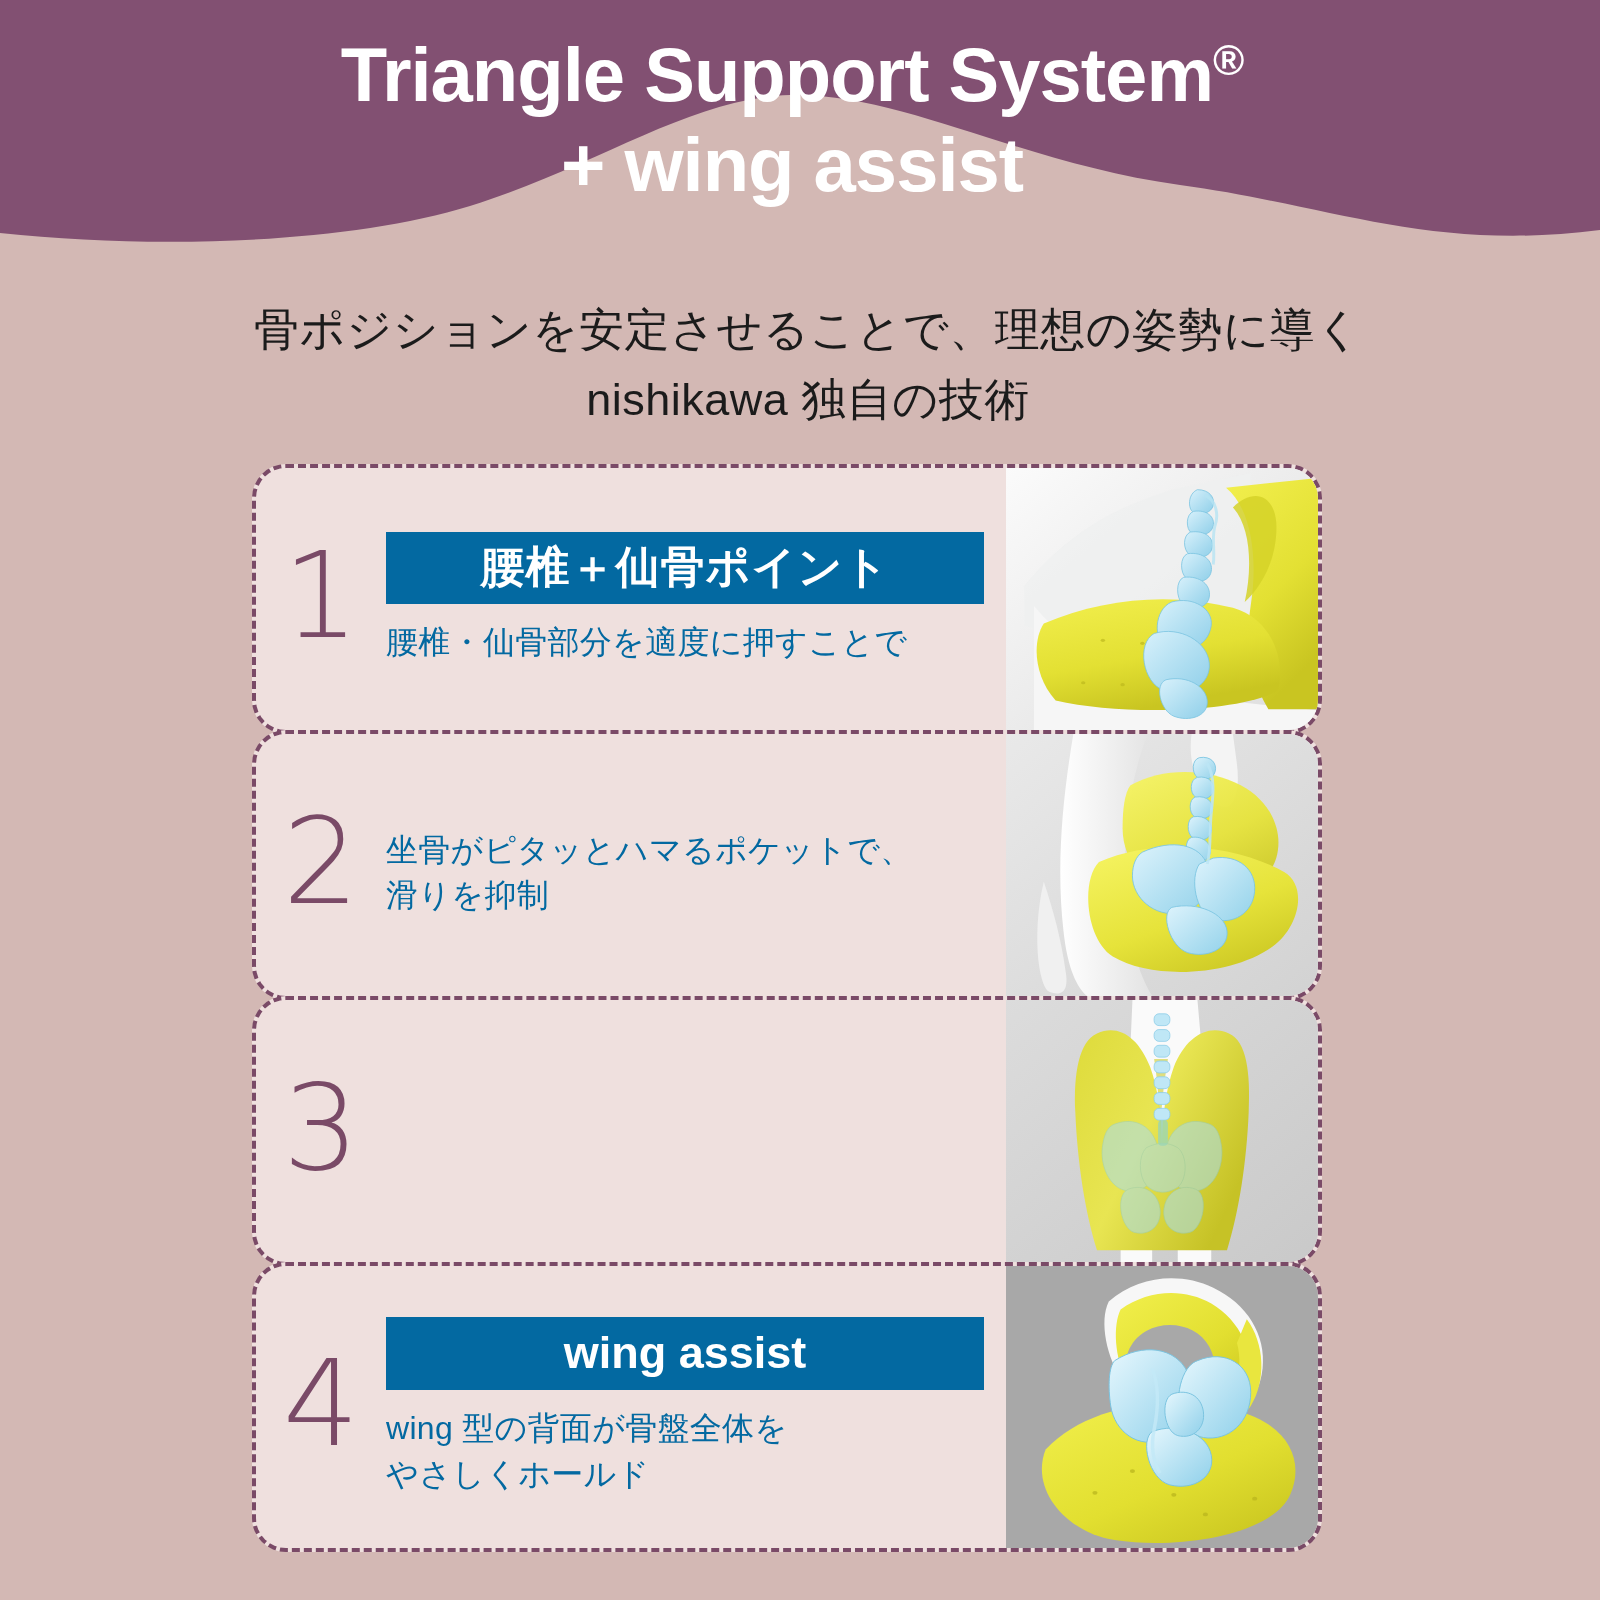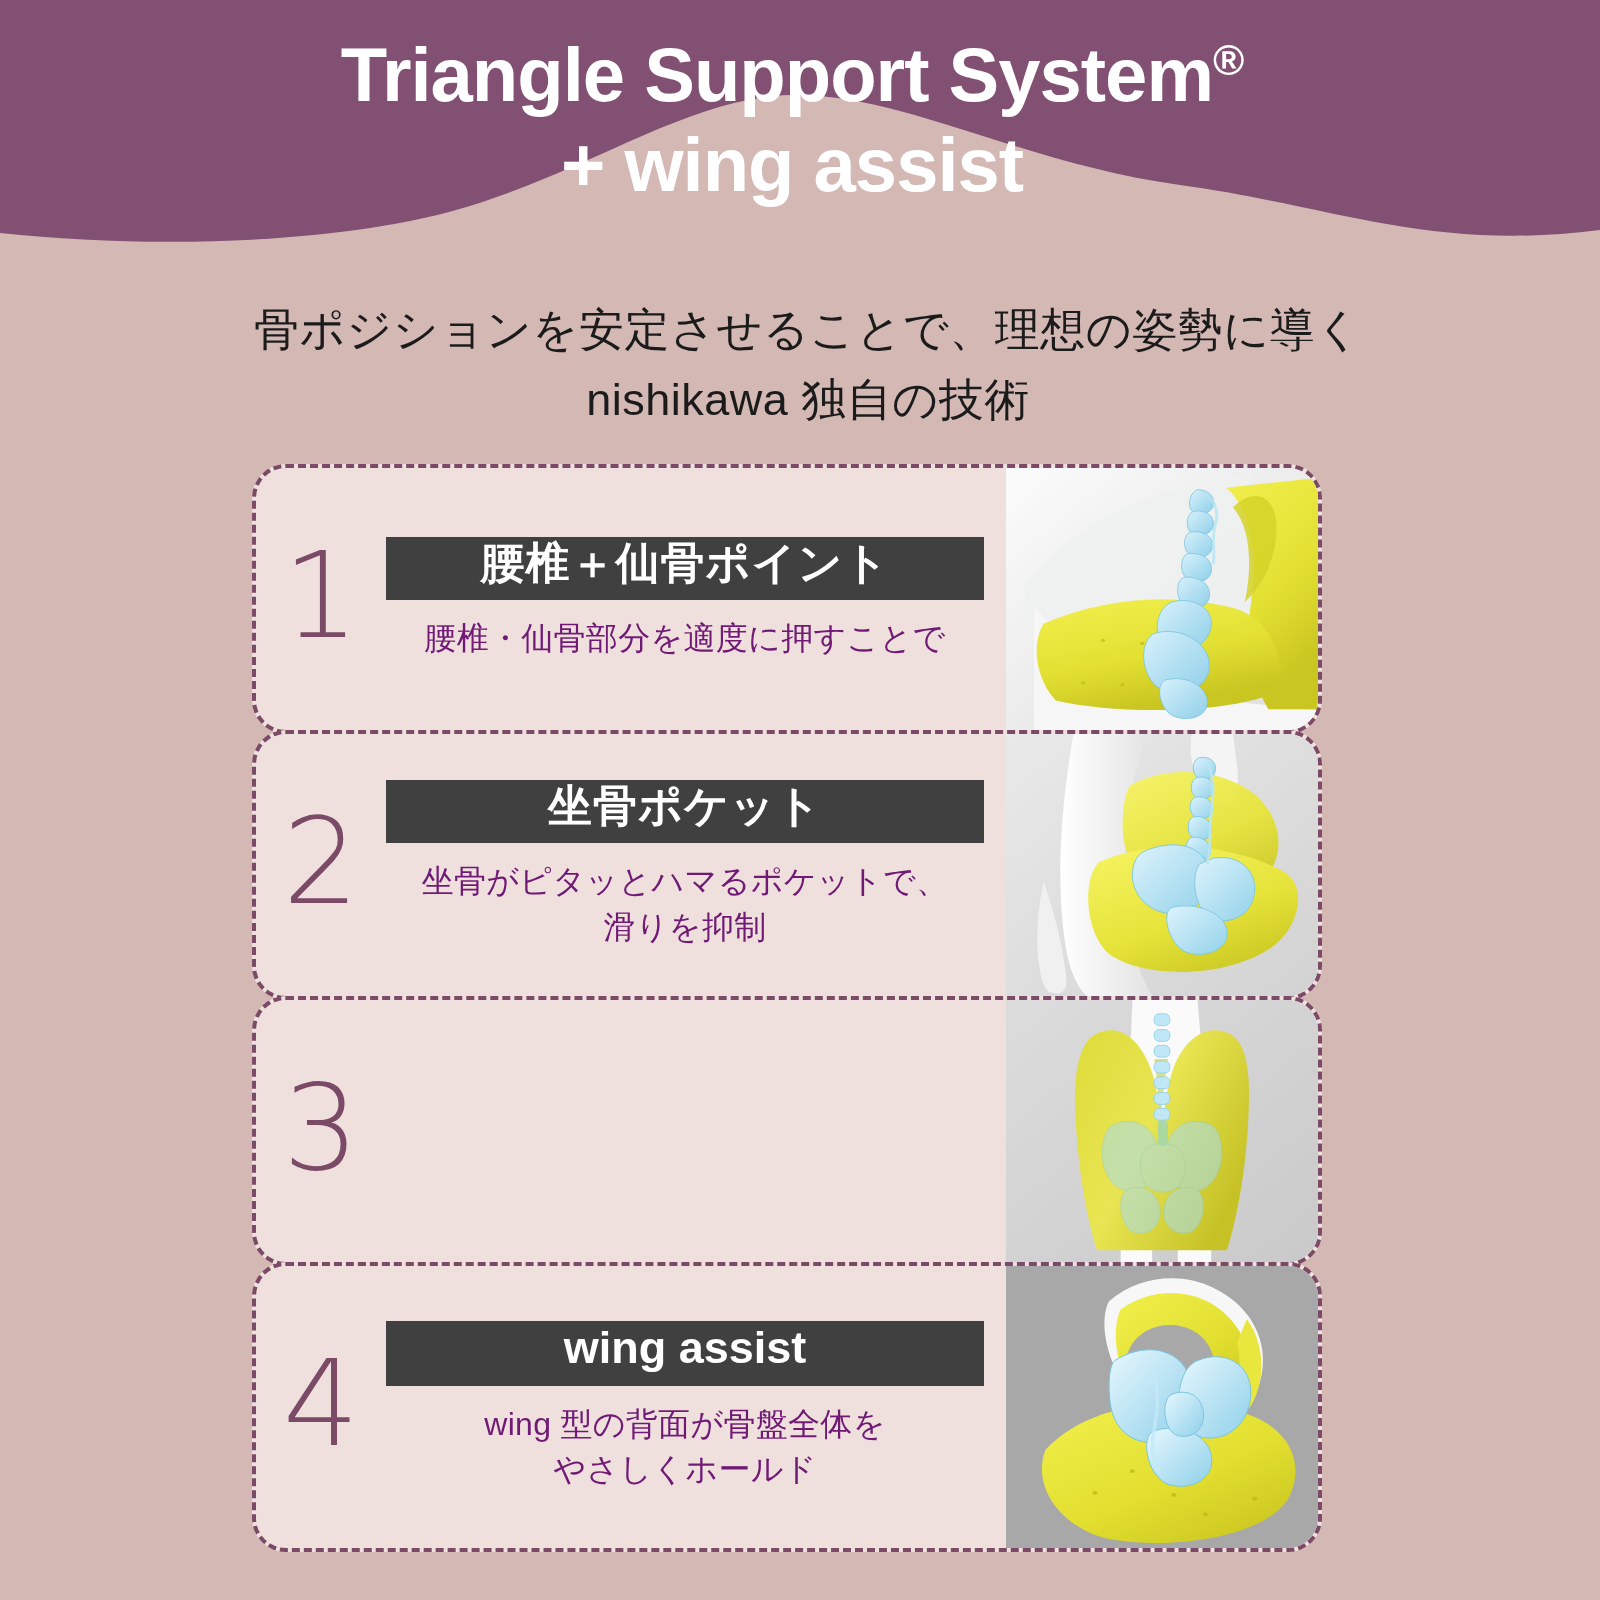--- a/index.html
+++ b/index.html
@@ -98,34 +98,34 @@
     font-weight: 200;
     font-family: "DejaVu Sans", sans-serif;
     line-height: 1;
     padding-bottom: 6px;
   }
   .card-body {
     flex: 1 1 auto;
     padding-right: 22px;
   }
   .card-title-bar {
-    background: #404040;
+    background: #0369a1;
     color: #ffffff;
     text-align: center;
     font-size: 44px;
     font-weight: bold;
-    padding: 2px 8px 13px;
+    padding: 11px 8px 13px;
     letter-spacing: 1px;
     line-height: 1.1;
   }
   .card-title-bar.latin { font-size: 45px; letter-spacing: 0px; }
   .card-desc {
     margin-top: 16px;
-    text-align: center;
-    color: #701a75;
+    text-align: left;
+    color: #0369a1;
     font-size: 32px;
     line-height: 1.42;
     letter-spacing: 0.3px;
   }
   .card-desc span { display: block; }
 
   
   .card-image {
     flex: 1 1 auto;
     position: relative;
@@ -205,21 +205,20 @@
         </g>
         <path d="M204,28 C214,32 218,46 214,58 C210,70 214,84 212,98" stroke="#b7e3f3" stroke-width="3" fill="none" opacity="0.8"></path>
       </svg>
     </div>
   </div>
 
   <div class="card card2">
     <div class="card-left">
       <div class="card-number">2</div>
       <div class="card-body">
-        <div class="card-title-bar">坐骨ポケット</div>
         <div class="card-desc">
           <span>坐骨がピタッとハマるポケットで、</span>
           <span>滑りを抑制</span>
         </div>
       </div>
     </div>
     <div class="card-image">
       <svg viewBox="0 0 320 266" preserveAspectRatio="xMidYMid slice">
         <defs>
           <linearGradient id="bg2" x1="0" y1="0" x2="1" y2="1">

